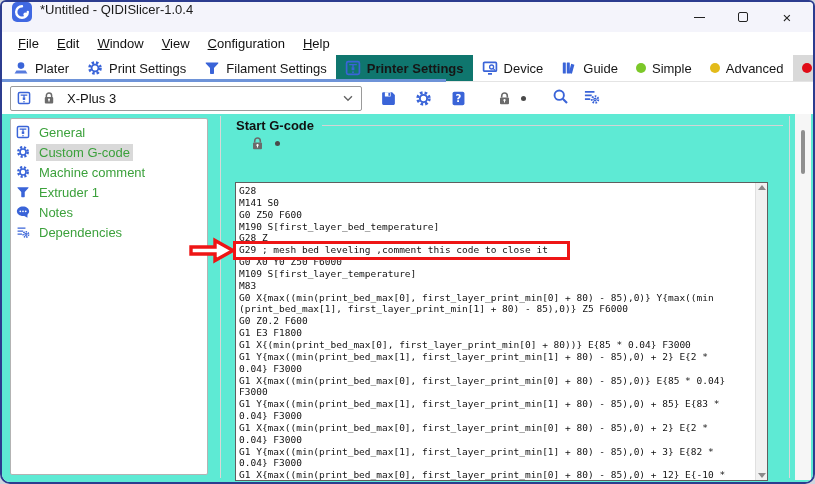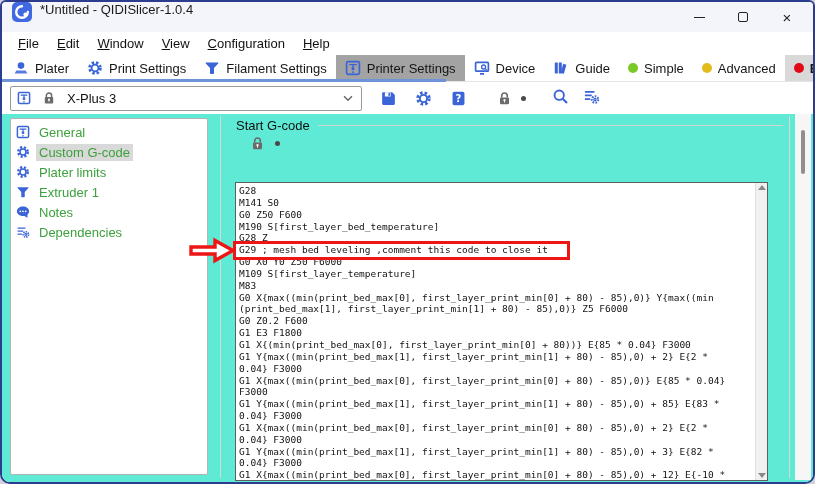--- a/index.html
+++ b/index.html
@@ -17,21 +17,21 @@
   .glyph-min{width:11px;border-top:1.4px solid #222;display:block;}
   .glyph-max{width:10px;height:10px;border:1.2px solid #222;border-radius:2px;display:block;}
   .glyph-close{font-size:15px;line-height:1;}
   
   .menubar{height:23px;background:#fff;display:flex;align-items:center;padding-left:8px;font-size:13px;color:#111;}
   .menu-item{padding:2px 8px;margin-right:2px;}
   .acc{text-decoration:underline;}
   
   .tabbar{height:27px;background:#fff;display:flex;align-items:stretch;padding-left:2px;font-size:13px;color:#161616;position:relative;border-bottom:1px solid #e4e4e4;}
   .tab{display:flex;align-items:center;gap:6px;padding:0 9px;white-space:nowrap;}
-  .tab.sel{background:#a3a3a3;}
+  .tab.sel{background:#0f766e;font-weight:bold;}
   .tab.expert-sel{background:#d9d9d9;font-weight:bold;}
   .tab-underline{position:absolute;left:0;bottom:-1px;height:3px;width:444px;background:#6e93d8;}
   .ic{width:16px;height:16px;flex:0 0 auto;color:#3a64d8;}
   .ic.sm{width:14px;height:14px;}
   .mode-dot{width:10px;height:10px;border-radius:50%;flex:0 0 auto;}
   .spacer{flex:1;}
   
   .toolbar{height:32px;background:#fff;display:flex;align-items:center;padding-left:8px;}
   .combo{width:352px;height:25px;border:1px solid #9a9a9a;border-radius:2px;display:flex;align-items:center;gap:11px;padding:0 6px;background:#fff;}
   .combo-label{font-size:13px;color:#111;flex:1;}
@@ -43,21 +43,21 @@
   .dot{width:5px;height:5px;border-radius:50%;background:#4a4a4a;}
   .searchgroup{margin-left:26px;display:flex;align-items:center;gap:14px;}
   
   .content{position:relative;height:368px;background:#5eead4;}
   .sidebar{position:absolute;left:8px;top:4px;width:198px;height:357px;border:1px solid #b3b3b3;border-radius:2px;background:#fff;padding-top:3px;}
   .side-item{height:20px;display:flex;align-items:center;gap:6px;padding-left:5px;font-size:13px;color:#3ca13c;}
   .side-item .lbl{padding:1px 3px;}
   .side-item.sel .lbl{background:#d9d9d9;}
   .vline{position:absolute;top:2px;bottom:4px;width:1px;background:#d8d8d8;}
   .gb-head{position:absolute;left:234px;top:4px;right:30px;display:flex;align-items:center;gap:8px;}
-  .gb-title{font-size:13px;font-weight:normal;color:#111;white-space:nowrap;}
+  .gb-title{font-size:13px;font-weight:bold;color:#111;white-space:nowrap;}
   .gb-line{flex:1;height:1px;background:#d4d4d4;margin-right:0;}
   .gcode-lockrow{position:absolute;left:248px;top:22px;display:flex;align-items:center;gap:10px;}
   .gcode-wrap{position:absolute;left:233px;top:68px;width:533px;height:299px;border:1px solid #5f5f5f;background:#fff;}
   .gcode-ta{
     display:block;width:calc(100% - 13px);height:100%;border:0;outline:none;resize:none;overflow:hidden;
     font-family:"DejaVu Sans Mono",monospace;font-size:9.5px;line-height:11.84px;color:#121212;
     padding:2px 0 0 3px;white-space:pre;background:#fff;
   }
   .ta-scroll{position:absolute;right:0;top:0;bottom:0;width:12px;background:#f1f1f1;border-left:1px solid #e0e0e0;display:flex;flex-direction:column;justify-content:space-between;align-items:center;padding:2px 0;}
   .ta-arrow{width:0;height:0;border-left:4px solid transparent;border-right:4px solid transparent;}
@@ -282,21 +282,21 @@
       <div class="side-item sel">
         <svg class="ic sm">
             <use href="#i-gear"></use>
           </svg>
         <span class="lbl">Custom G-code</span>
       </div>
       <div class="side-item">
         <svg class="ic sm">
             <use href="#i-gear"></use>
           </svg>
-        <span class="lbl">Plater limits</span>
+        <span class="lbl">Machine comment</span>
       </div>
       <div class="side-item">
         <svg class="ic sm">
             <use href="#i-filament"></use>
           </svg>
         <span class="lbl">Extruder 1</span>
       </div>
       <div class="side-item">
         <svg class="ic sm">
             <use href="#i-bubble"></use>

